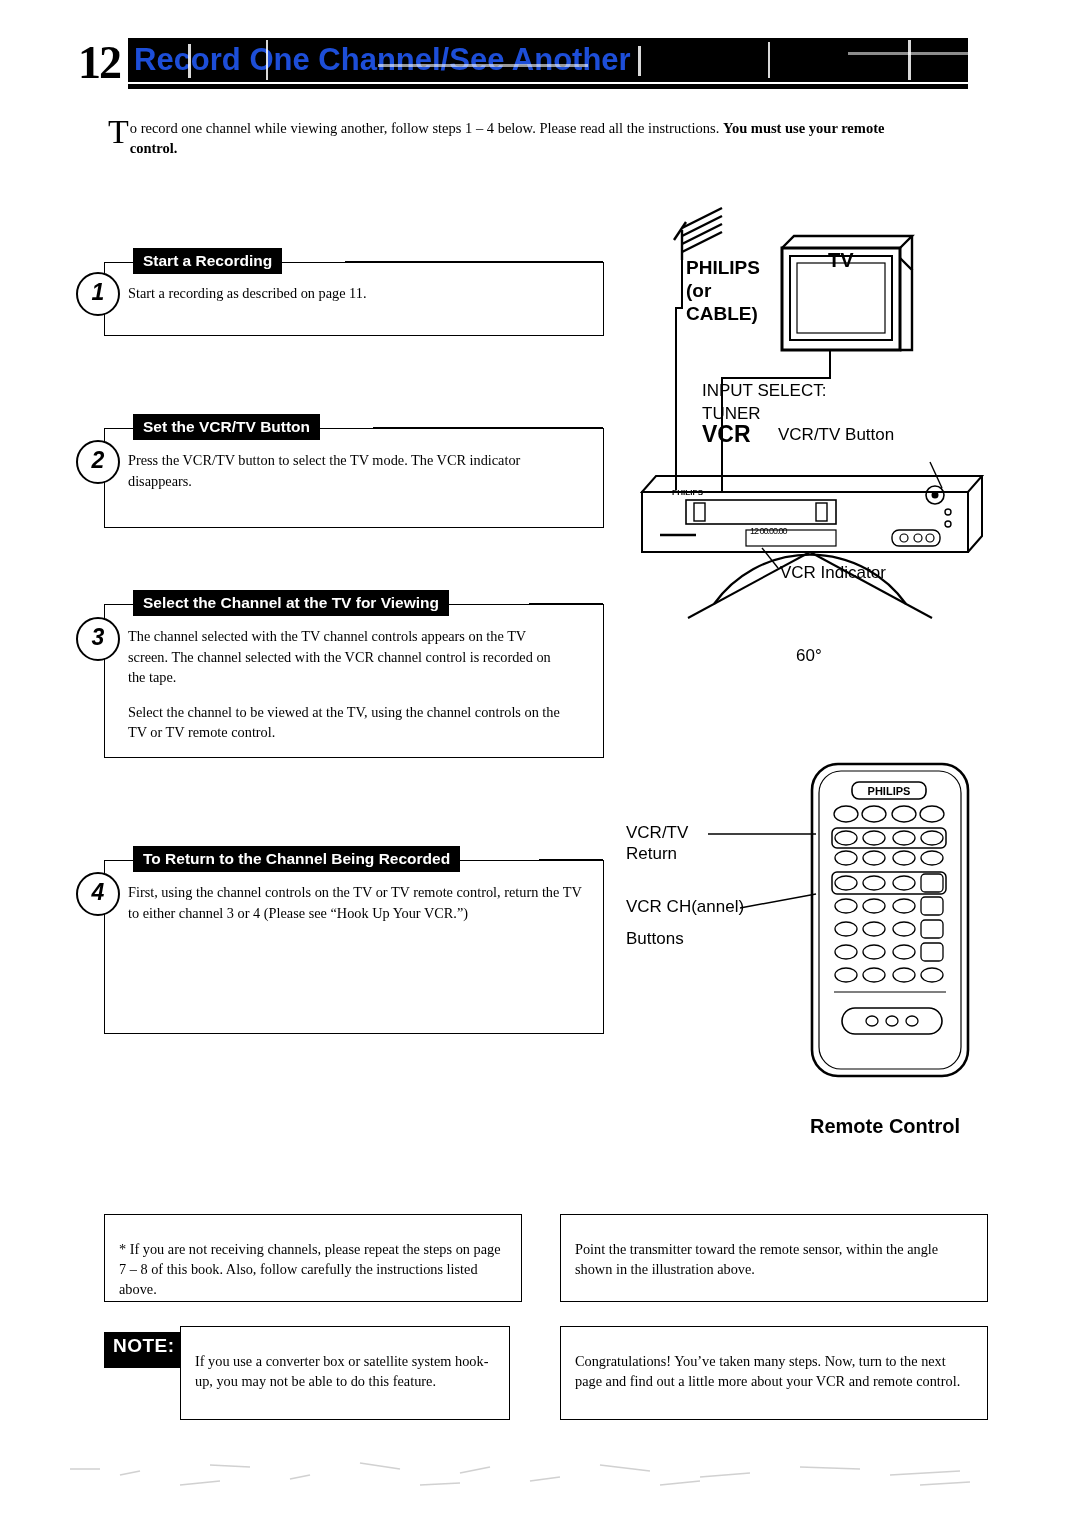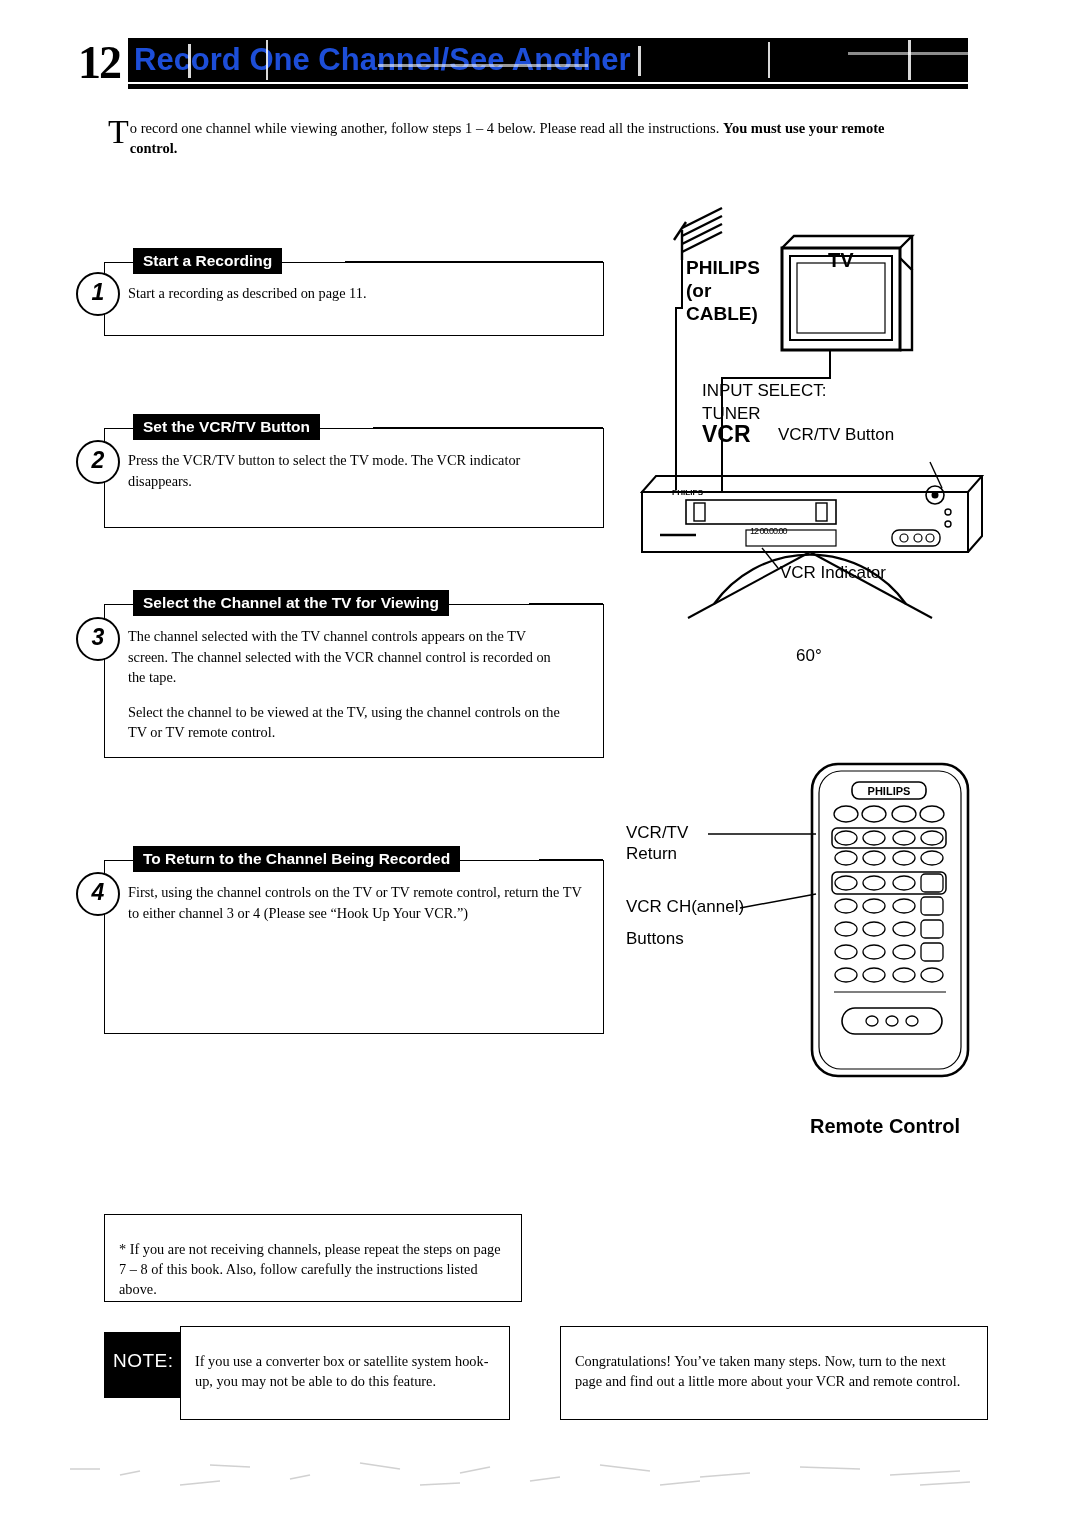--- a/index.html
+++ b/index.html
@@ -161,25 +161,25 @@
     font-size: 14.3px;
     line-height: 20px;
     padding: 24px 14px;
     box-sizing: border-box;
   }
   .note-tag {
     position: absolute;
     background: #000;
     color: #fff;
     font-family: "Liberation Sans", sans-serif;
-    font-weight: normal;
+    font-weight: bold;
     font-size: 19px;
     line-height: 28px;
     height: 36px;
-    padding: 15px 9px;
+    padding: 0 9px;
     letter-spacing: 0.5px;
   }
 
   
   .smudge {
     position: absolute;
     bottom: 18px;
     left: 60px;
     width: 960px;
     height: 40px;
@@ -396,20 +396,23 @@
     <div class="lbl" style="left:-4px; top:696px;">VCR CH(annel)</div>
     <div class="lbl" style="left:-4px; top:728px;">Buttons</div>
 
     <div style="position:absolute;left:180px;top:915px;font-family:'Liberation Sans',sans-serif;font-weight:bold;font-size:20px;">Remote Control</div>
   </div>
 
   <div class="nbox" style="left:104px; top:1214px; width:418px; height:88px;">
     <span>* If you are not receiving channels, please repeat the steps on page 7 – 8 of this book. Also, follow carefully the instructions listed above.</span>
   </div>
 
+  <div class="nbox" style="left:560px; top:1214px; width:428px; height:88px;">
+    <span>Point the transmitter toward the remote sensor, within the angle shown in the illustration above.</span>
+  </div>
 
   <div class="note-tag" style="left:104px; top:1332px;">NOTE:</div>
 
   <div class="nbox" style="left:180px; top:1326px; width:330px; height:94px;">
     <span>If you use a converter box or satellite system hook-up, you may not be able to do this feature.</span>
   </div>
 
   <div class="nbox" style="left:560px; top:1326px; width:428px; height:94px;">
     <span>Congratulations! You’ve taken many steps. Now, turn to the next page and find out a little more about your VCR and remote control.</span>
   </div>

